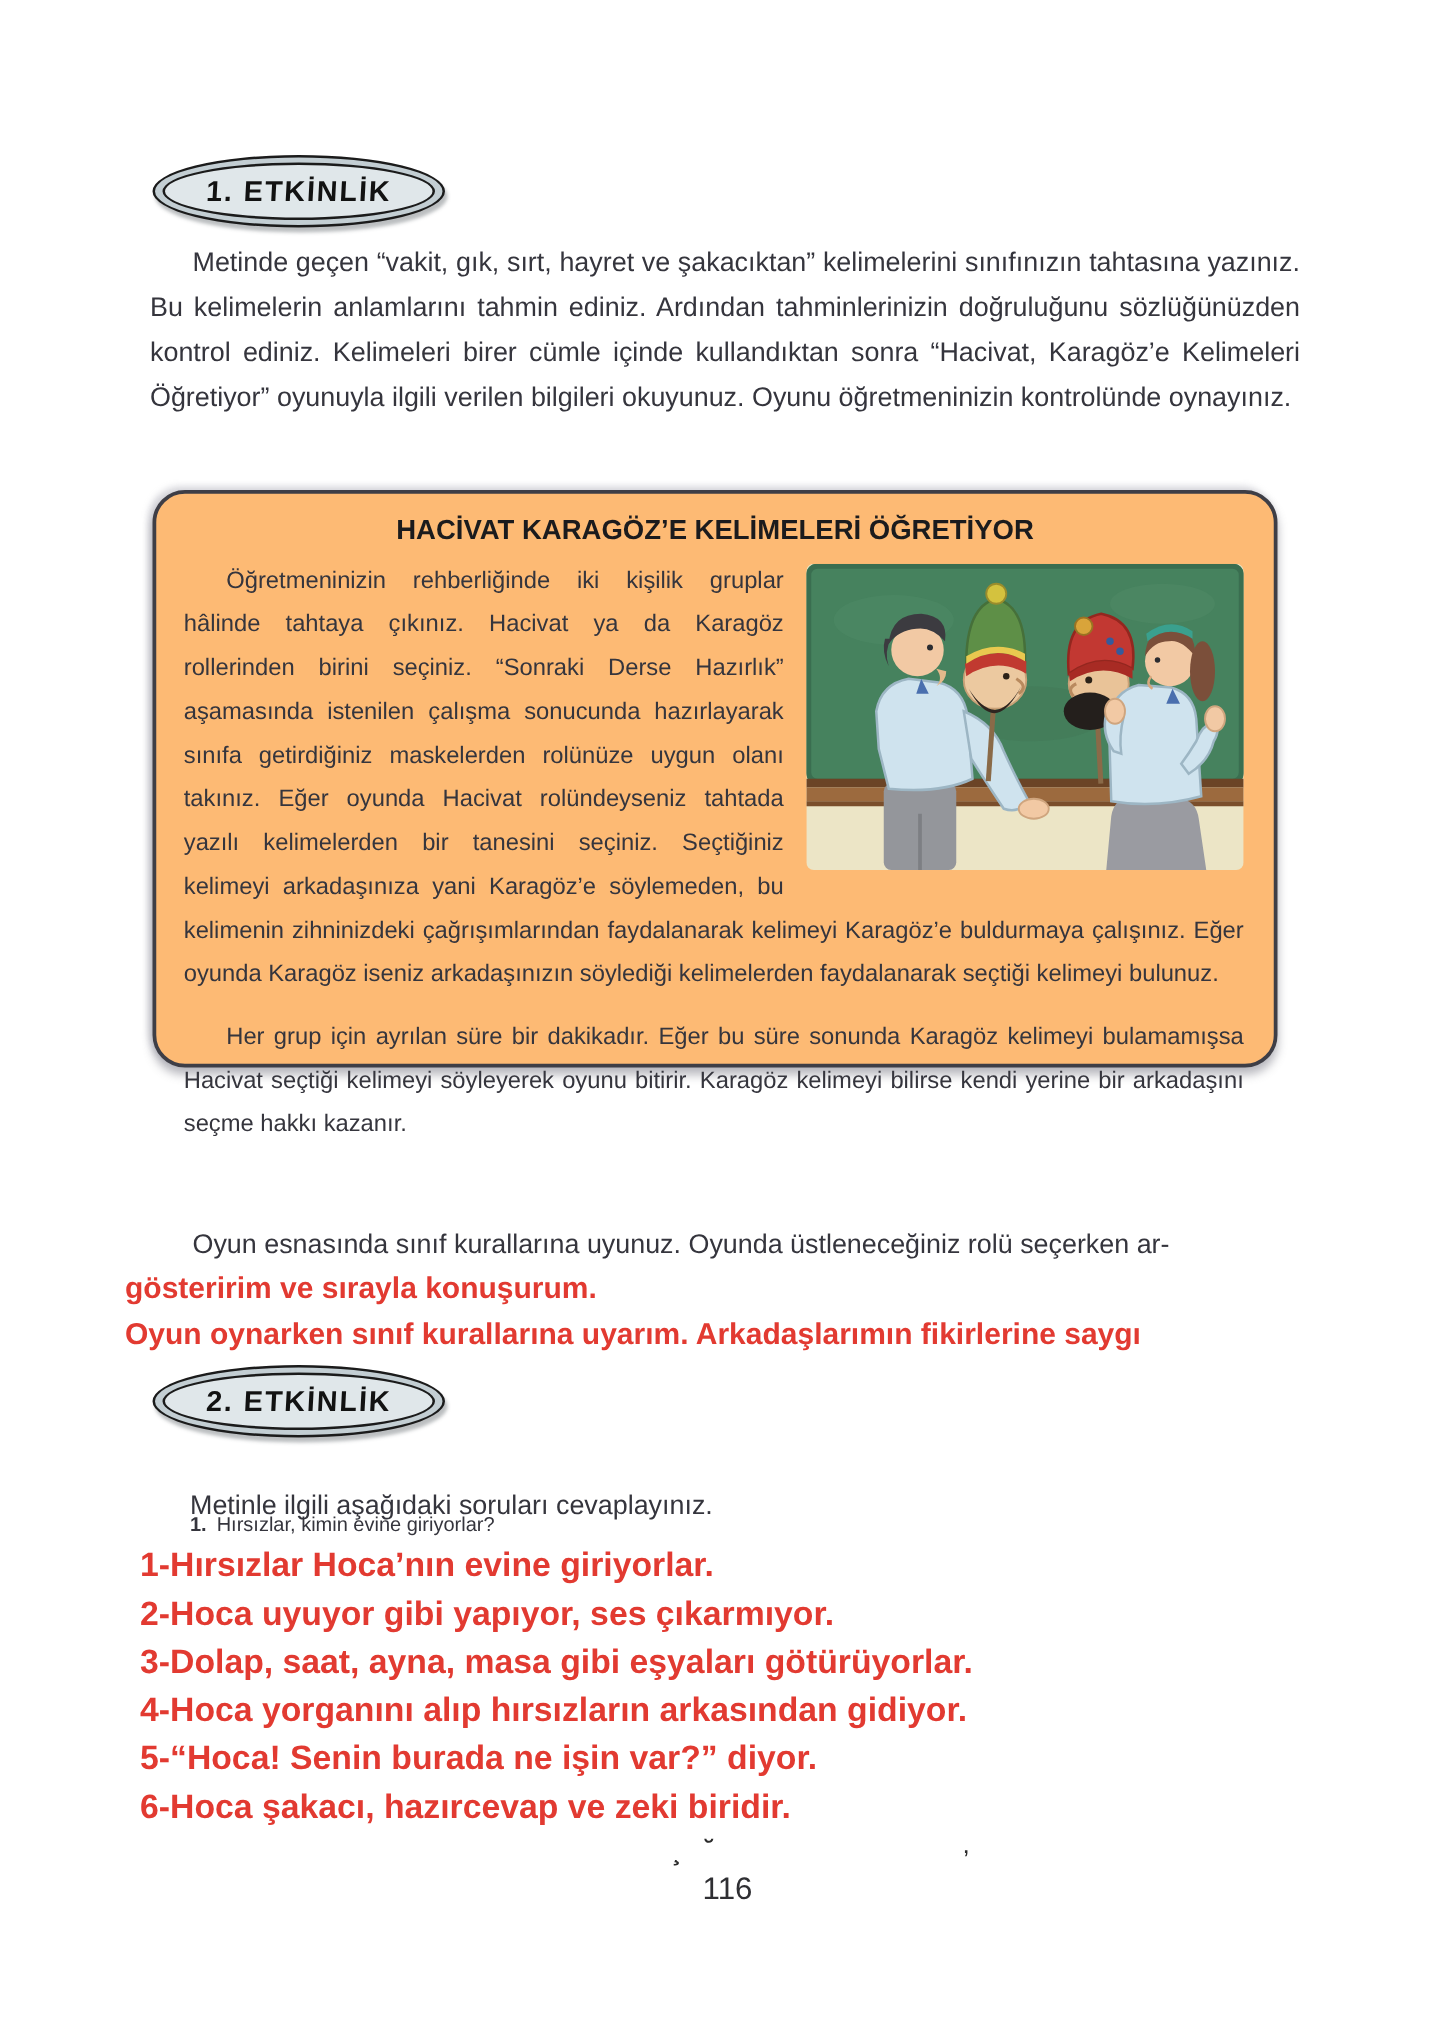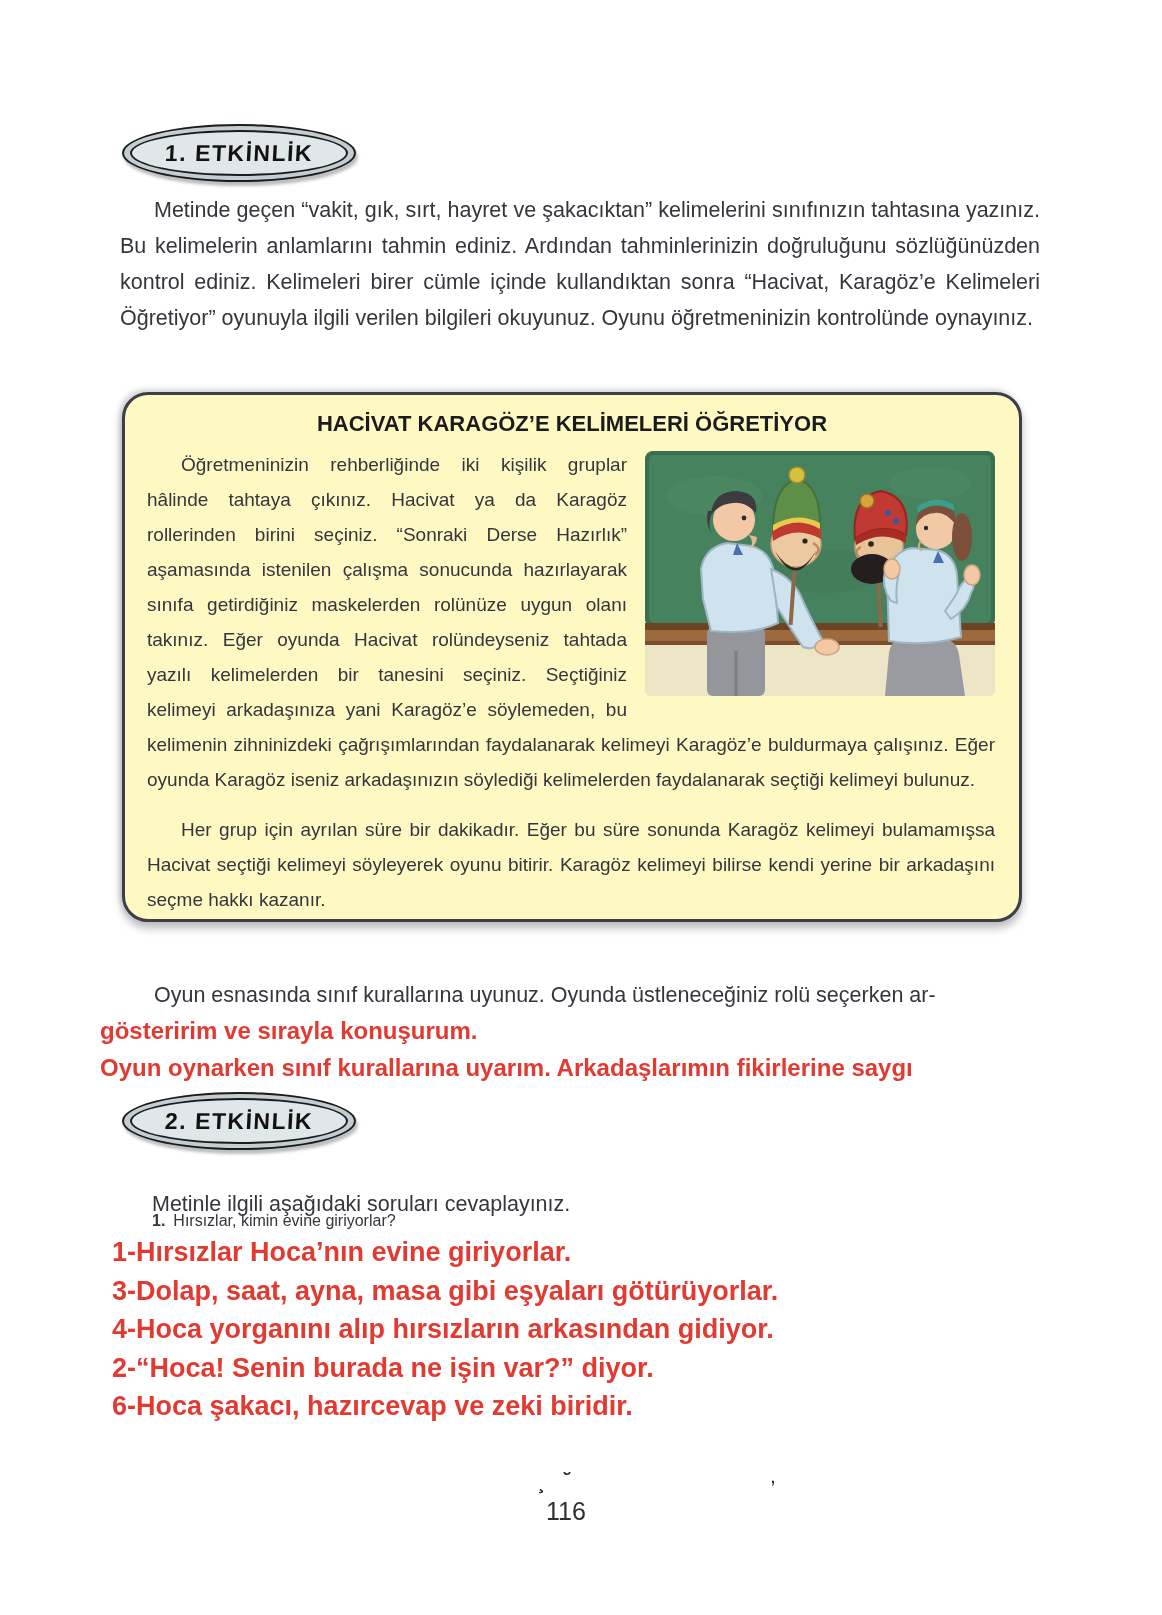--- a/index.html
+++ b/index.html
@@ -52,23 +52,23 @@
     text-align: justify;
     text-indent: 34px;
     color: #35353d;
     margin: 0;
   }
 
   
   .infobox {
     position: absolute;
     left: 122px; top: 392px;
-    width: 900px; height: 530px;
+    width: 900px; height: 462px;
     box-sizing: border-box;
-    background: #fef9c3;
+    background: #fdba74;
     border: 3px solid #3e3e46;
     border-radius: 26px;
     box-shadow: 0 6px 8px rgba(100,100,112,0.45), -3px -3px 5px rgba(150,150,162,0.35);
   }
   .infobox h2 {
     margin: 16px 20px 8px 20px;
     text-align: center;
     font-size: 22px;
     font-weight: 700;
     color: #1b1b1d;
@@ -135,21 +135,21 @@
   }
 
   .artifacts { position: absolute; top: 1470px; left: 0; width: 1162px; height: 26px; }
   .artifacts span { position: absolute; font-size: 21px; color: #2b2b2b; font-weight: 700; }
   .artifacts .a1 { left: 538px; top: 0; }
   .artifacts .a2 { left: 564px; top: -2px; }
   .artifacts .a3 { left: 770px; top: -6px; font-weight: 400; }
 
   .pagenum {
     position: absolute;
-    left: 0; top: 1497px; width: 1132px;
+    left: 16px; top: 1497px; width: 1132px;
     text-align: center;
     font-size: 25px;
     color: #2f2f33;
   }
 </style>
 </head>
 <body>
 
 <div class="page">
 
@@ -258,23 +258,24 @@
   </div>
 
   <p class="instruction">Metinle ilgili aşağıdaki soruları cevaplayınız.</p>
 
   <p class="question">
     <span class="qnum">1.</span><span>Hırsızlar, kimin evine giriyorlar?</span>
   </p>
 
   <div class="answers">
     <div>1-Hırsızlar Hoca’nın evine giriyorlar.</div>
+    <div>2-Hoca uyuyor gibi yapıyor, ses çıkarmıyor.</div>
     <div>3-Dolap, saat, ayna, masa gibi eşyaları götürüyorlar.</div>
     <div>4-Hoca yorganını alıp hırsızların arkasından gidiyor.</div>
-    <div>2-“Hoca! Senin burada ne işin var?” diyor.</div>
+    <div>5-“Hoca! Senin burada ne işin var?” diyor.</div>
     <div>6-Hoca şakacı, hazırcevap ve zeki biridir.</div>
   </div>
 
   <div class="artifacts">
     <span class="a1">¸</span>
     <span class="a2">˘</span>
     <span class="a3">,</span>
   </div>
 
   <div class="pagenum">116</div>

